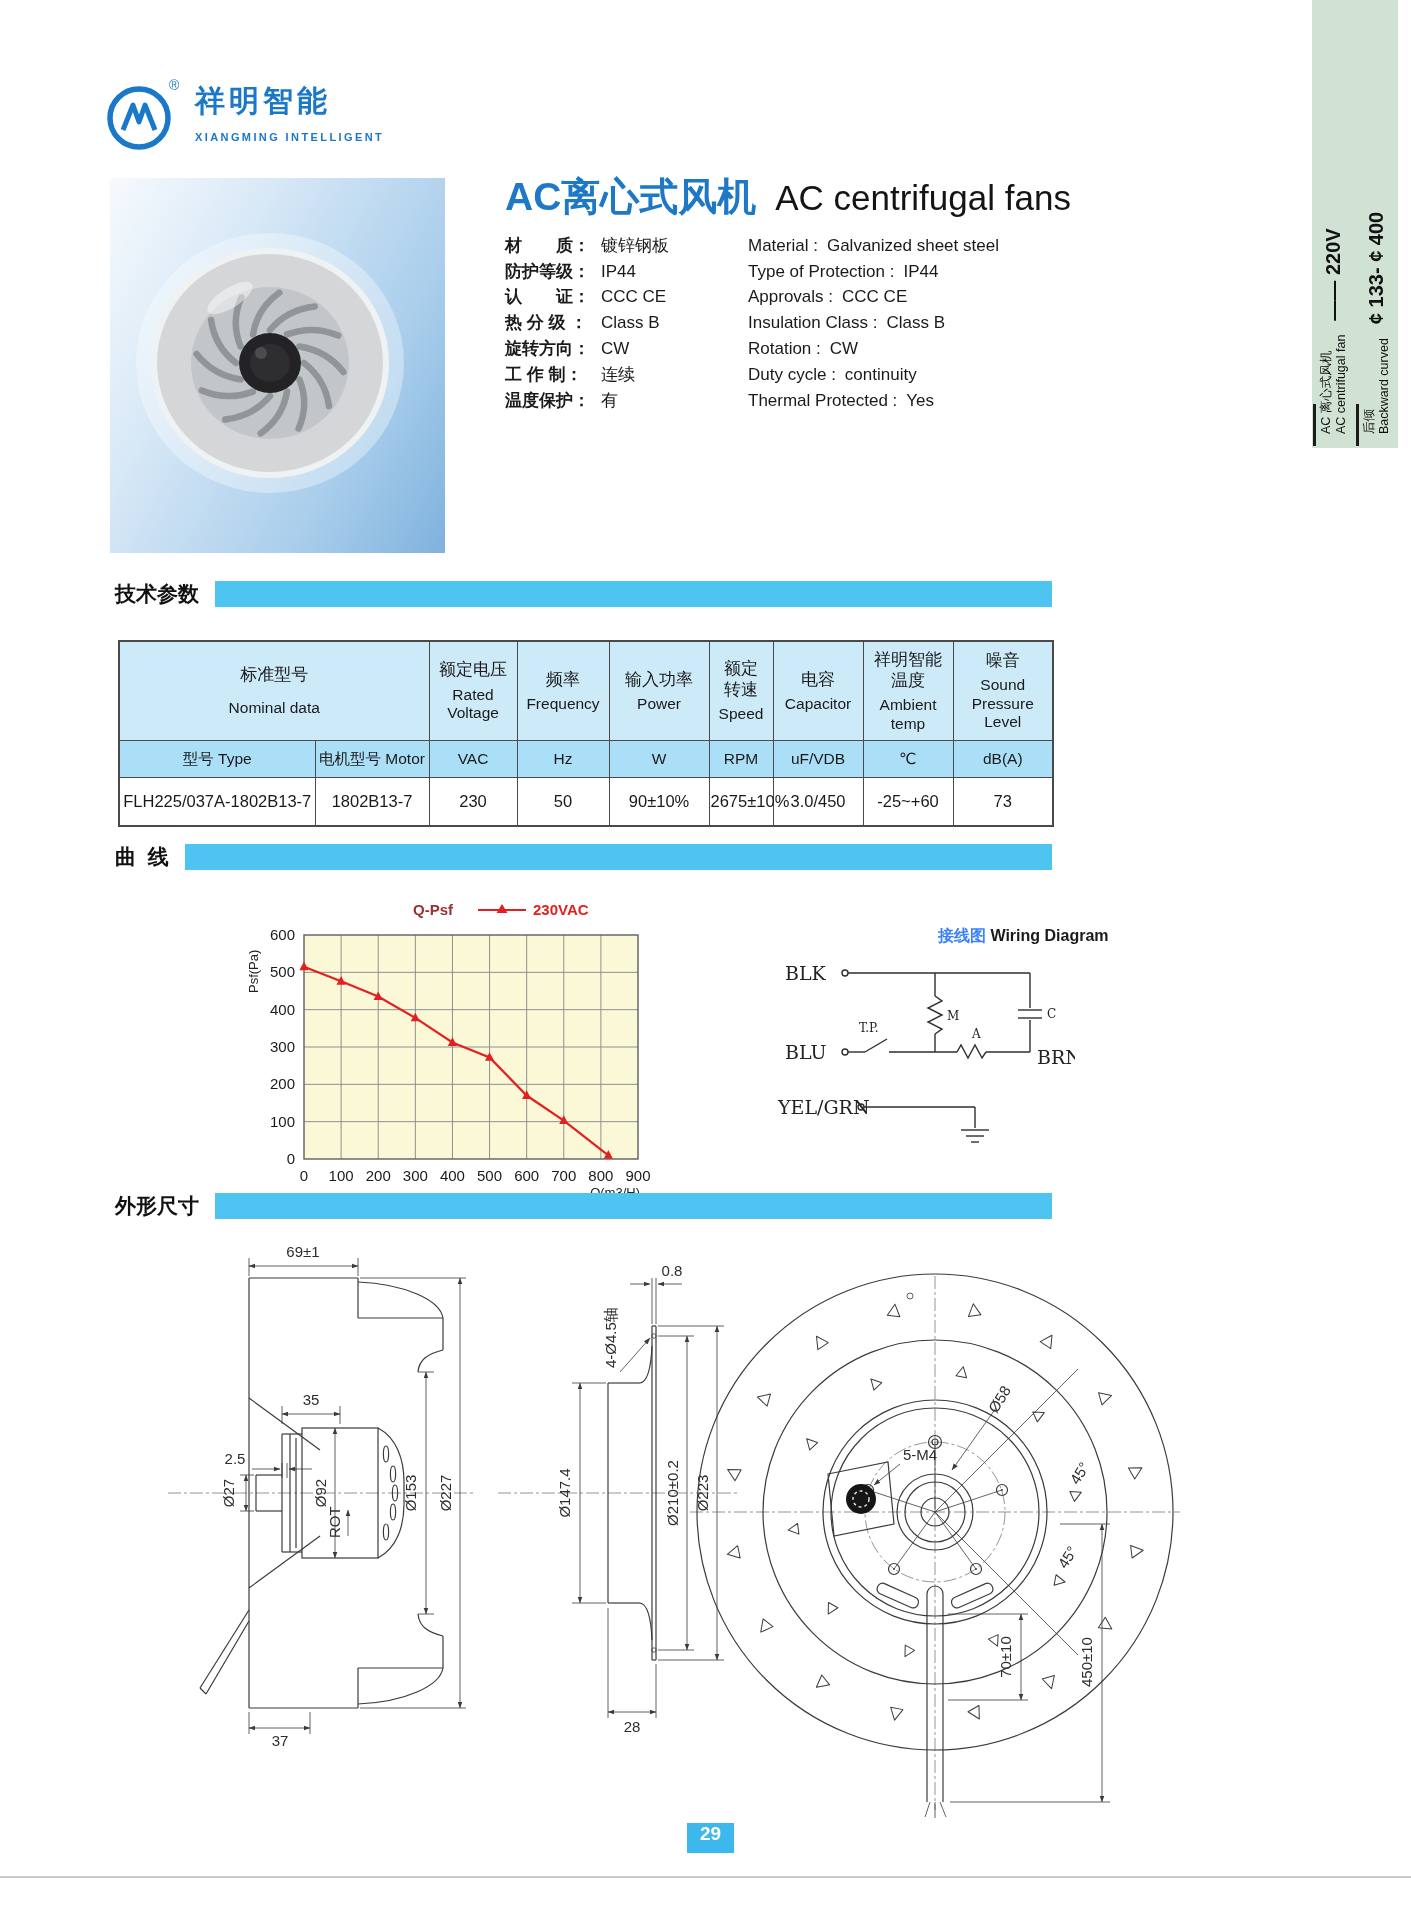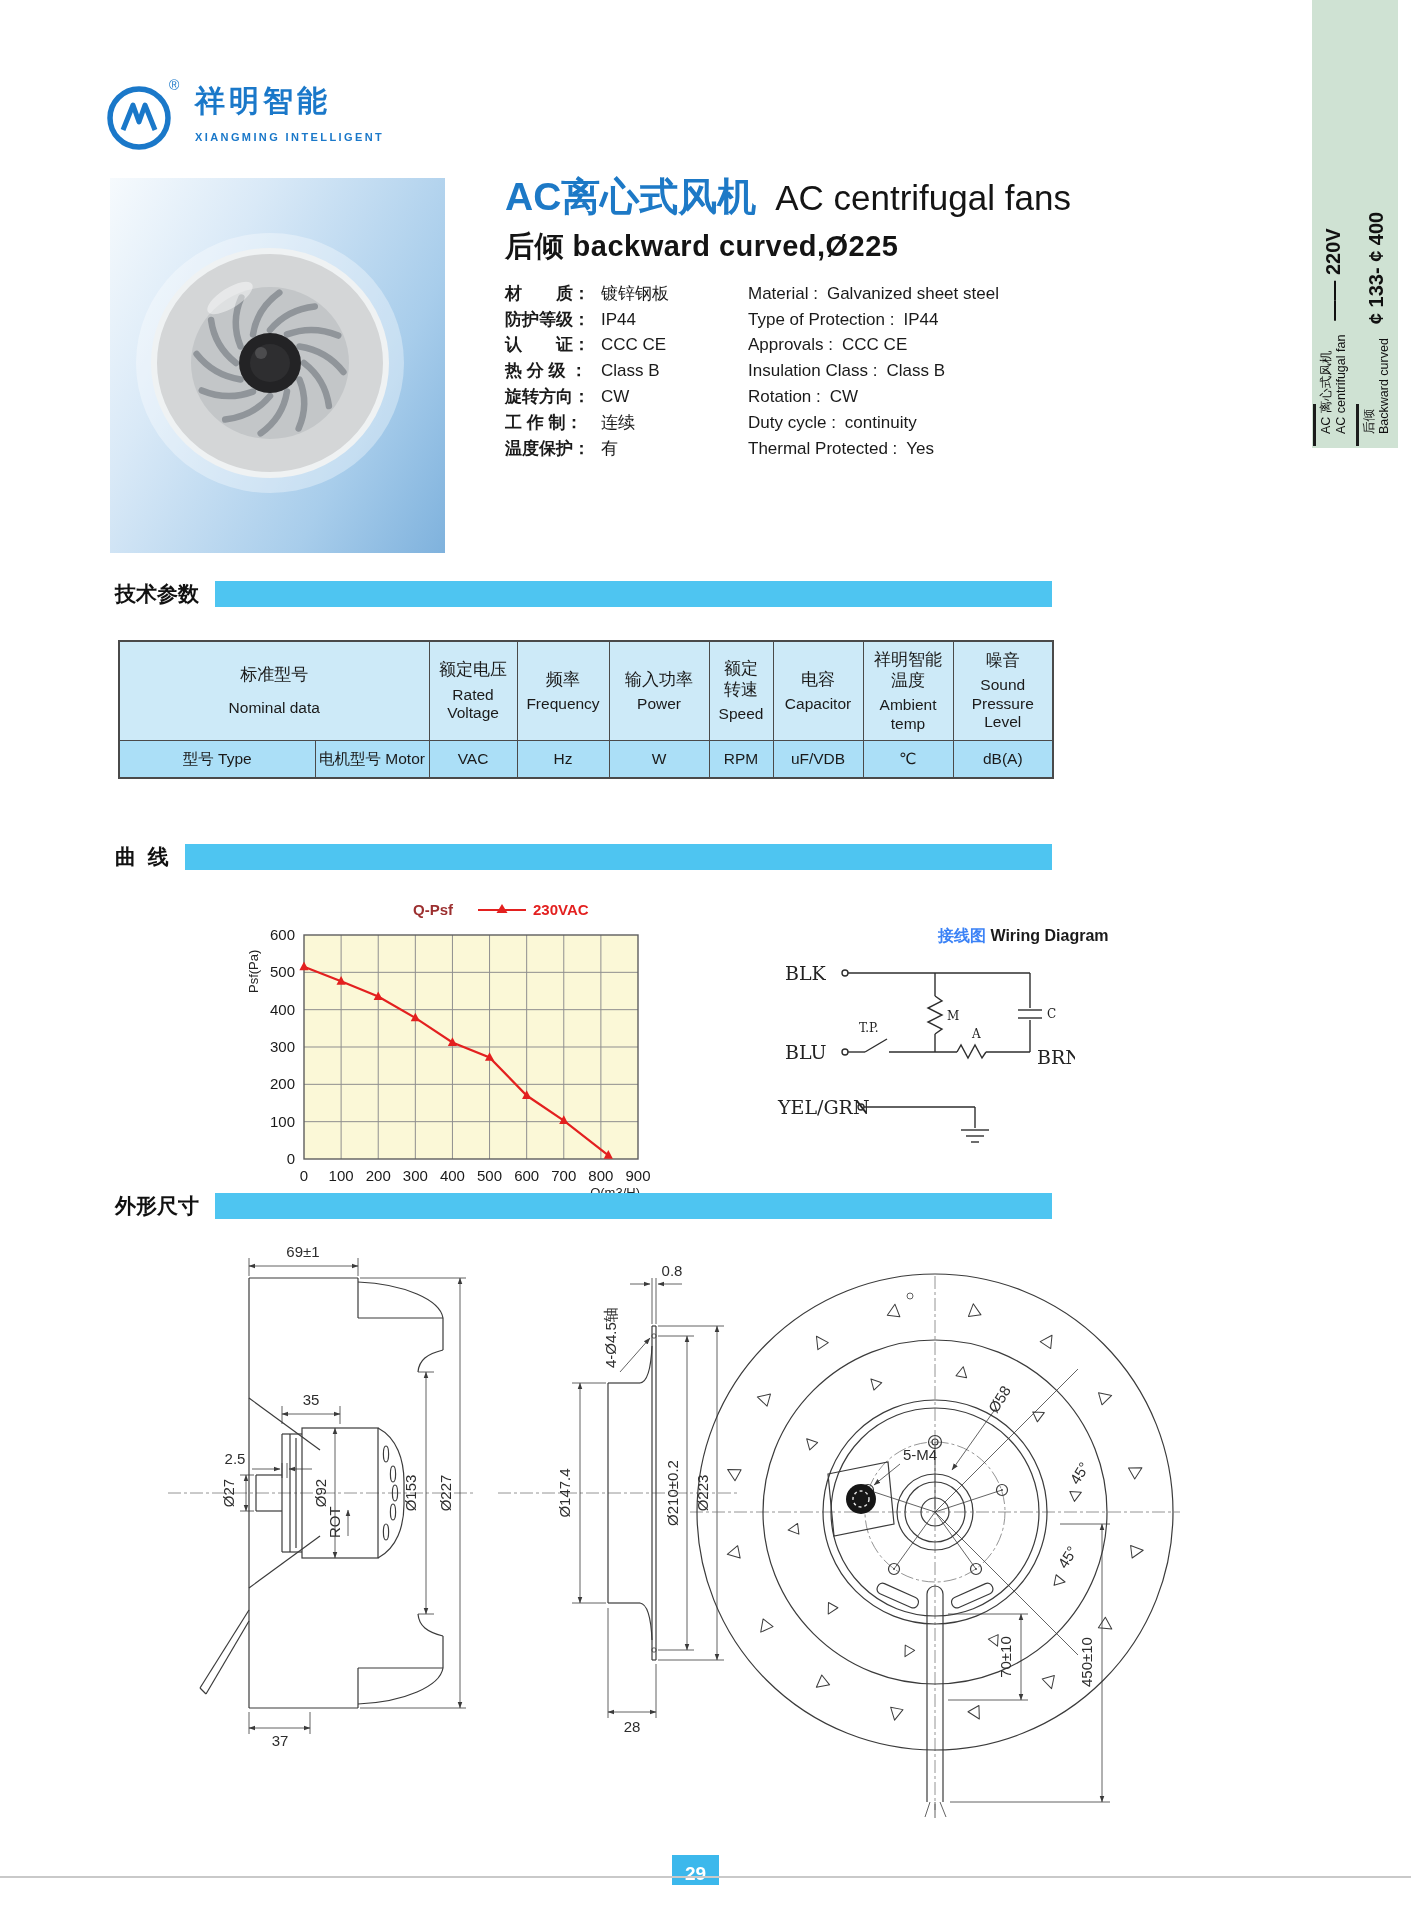--- a/index.html
+++ b/index.html
@@ -55,22 +55,22 @@
   .wd-title .b{color:#3b82f6;}
   .wire{stroke:#2e2e2e;stroke-width:1.4;fill:none;}
   .wlab{font-family:"DejaVu Serif","Liberation Serif",serif;font-size:19px;fill:#222;}
   .wsm{font-family:"DejaVu Serif","Liberation Serif",serif;font-size:12px;fill:#222;}
   
   .dl{stroke:#3b3b3b;stroke-width:1.2;fill:none;}
   .dt{stroke:#3b3b3b;stroke-width:.8;fill:none;}
   .cl{stroke:#787878;stroke-width:.8;fill:none;stroke-dasharray:13 3 3 3;}
   text.dim{font-size:15px;fill:#2d2d2d;}
   
-  .badge{left:672px;top:1823px;width:47px;height:30px;background:#3cb8ec;color:#fff;
-         font-size:19px;font-weight:700;display:flex;align-items:flex-end;justify-content:center;margin-top:32px;}
+  .badge{left:687px;top:1823px;width:47px;height:30px;background:#3cb8ec;color:#fff;
+         font-size:19px;font-weight:700;display:flex;align-items:flex-start;justify-content:center;}
   .botline{left:0;top:1876px;width:1411px;border-top:2px solid #c9c9c9;}
 </style>
 </head>
 <body>
 
 <div class="page">
 
   <svg width="0" height="0" style="position:absolute">
     <defs>
       <marker id="arr" viewBox="0 0 10 10" refX="9" refY="5" markerWidth="9" markerHeight="9" orient="auto-start-reverse">
@@ -137,21 +137,20 @@
       <circle cx="151" cy="175" r="6" fill="#4c4c4e"></circle>
       <ellipse cx="120" cy="120" rx="26" ry="10" fill="#ffffff" opacity="0.45" transform="rotate(-32 120 120)"></ellipse>
     </svg>
   </div>
 
   <div class="abs titleblk">
     <div class="t1">
       <span class="cnpart">AC离心式风机</span>
       <span class="enpart">AC centrifugal fans</span>
     </div>
-    <div class="t2">后倾  backward curved,Ø225</div>
     <div class="specs">
       <div class="spec-row">
           <b class="sl">材　　质：</b>
           <span class="sv">镀锌钢板</span>
           <b class="el">Material :</b>
           <span>Galvanized sheet steel</span>
         </div>
       <div class="spec-row">
           <b class="sl">防护等级：</b>
           <span class="sv">IP44</span>
@@ -253,20 +252,31 @@
       <tr class="hd2">
         <td>型号 Type</td>
         <td>电机型号 Motor</td>
         <td>VAC</td>
         <td>Hz</td>
         <td>W</td>
         <td>RPM</td>
         <td>uF/VDB</td>
         <td>℃</td>
         <td>dB(A)</td>
+      </tr>
+      <tr class="dr">
+        <td>FLH225/037A-1802B13-7</td>
+        <td>1802B13-7</td>
+        <td>230</td>
+        <td>50</td>
+        <td>90±10%</td>
+        <td>2675±10%</td>
+        <td>3.0/450</td>
+        <td>-25~+60</td>
+        <td>73</td>
       </tr>
     </tbody>
       </table>
   </div>
 
   <div class="abs sect" style="top:843px;">
     <span class="st">曲  线</span>
     <span class="sbar"></span>
   </div>
 

